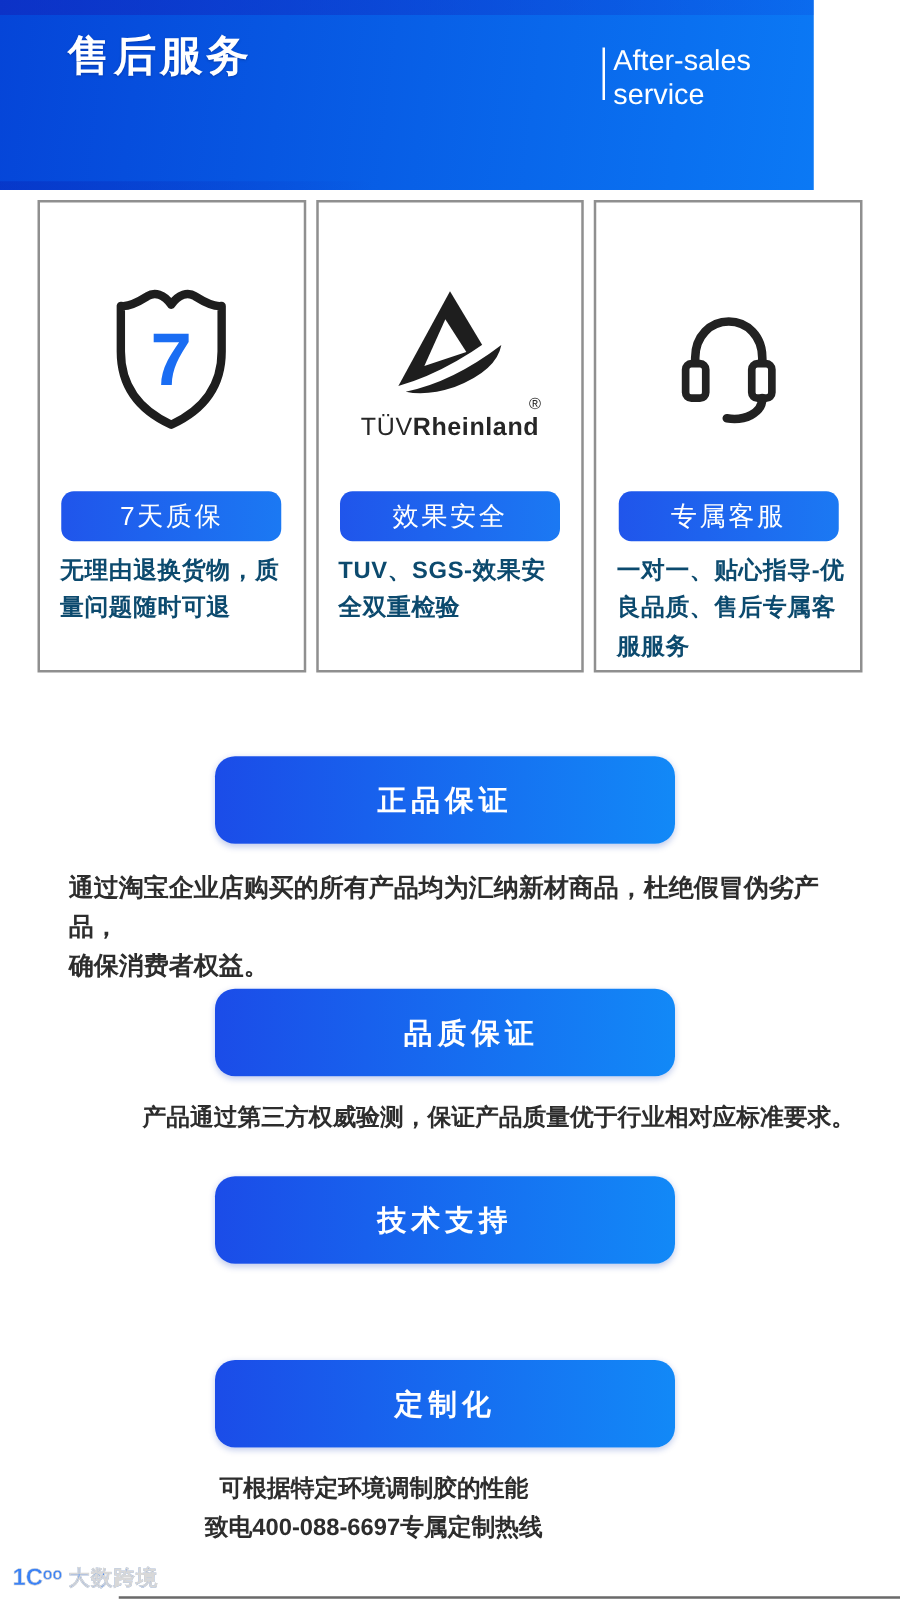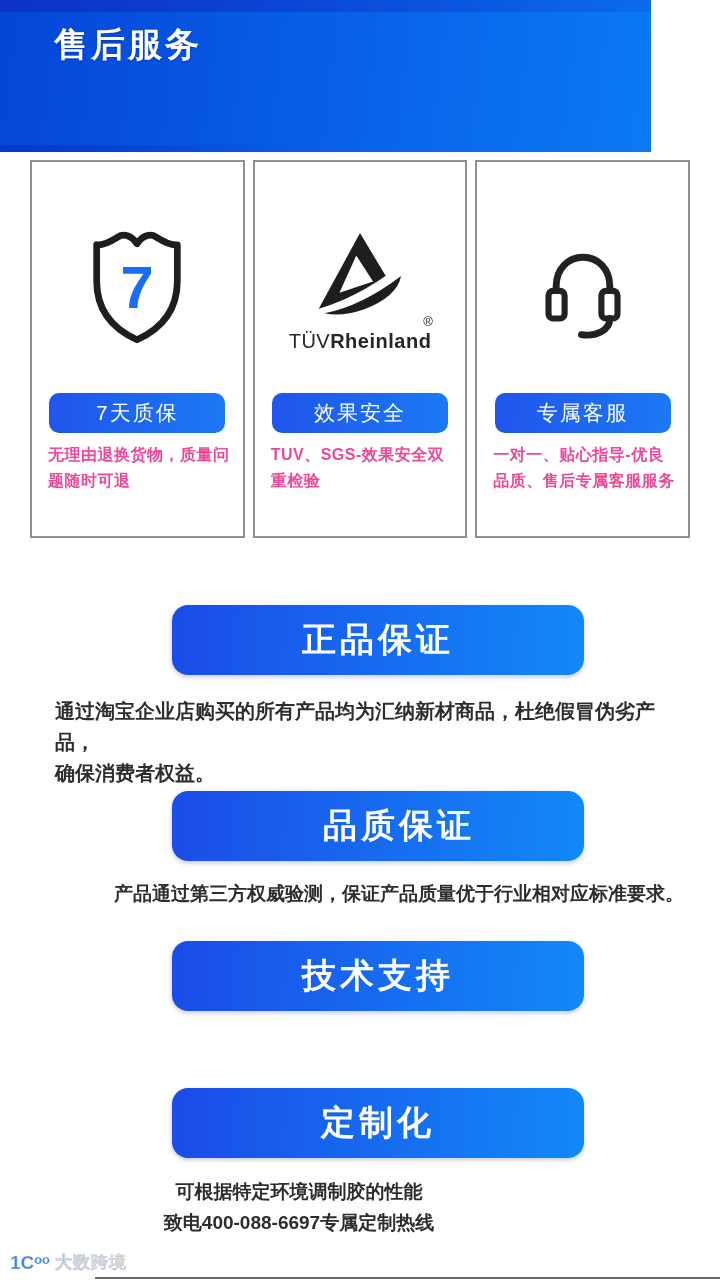--- a/index.html
+++ b/index.html
@@ -49,39 +49,39 @@
   .card .pill{
     position:absolute;top:231px;left:50%;transform:translateX(-50%);
     width:176px;height:40px;border-radius:10px;border:none;
     background:linear-gradient(92deg,#2055eb 0%,#1b79f3 100%);
     color:#fff;font-size:21px;font-weight:500;letter-spacing:2px;
     display:flex;align-items:center;justify-content:center;
     font-family:inherit;cursor:pointer;text-align:center;
   }
   .card-desc{
     position:absolute;top:280px;left:16px;right:12px;
-    font-size:16px;font-weight:600;color:#ec4899;line-height:1.6;
+    font-size:19px;font-weight:600;color:#0c4a6e;line-height:1.6;
     letter-spacing:.5px;text-align:left;
   }
   .tuv-text{
     position:relative;margin-top:2px;
     font-size:20px;color:#262626;letter-spacing:.5px;font-weight:400;
   }
   .tuv-text b{font-weight:bold;text-align:center;}
   .tuv-reg{
     position:absolute;top:-16px;right:-2px;
     font-size:13px;color:#262626;font-weight:400;
   }
 
   
   .big-btn{
-    position:absolute;left:172px;width:412px;height:70px;
+    position:absolute;left:172px;width:368px;height:70px;
     border-radius:16px;border:none;
     background:linear-gradient(92deg,#1b4ce8 0%,#1289f7 100%);
-    color:#fff;font-size:34px;font-weight:bold;letter-spacing:4px;
+    color:#fff;font-size:23px;font-weight:bold;letter-spacing:4px;
     display:flex;align-items:center;justify-content:center;
     font-family:inherit;cursor:pointer;
     box-shadow:0 2px 5px rgba(10,50,180,.25);
   }
   .sec-para{
     position:absolute;color:#2d2d2d;font-weight:bold;
   }
   .para-authentic{top:696px;left:55px;width:618px;font-size:20px;line-height:1.55;text-align:left;}
   .para-quality{top:881px;left:0;width:720px;font-size:19px;text-align:center;padding-left:39px;}
   .para-tech{top:1031px;left:0;width:720px;font-size:19px;text-align:center;}
@@ -100,20 +100,24 @@
     background:#6a6a6a;
   }
 </style>
 </head>
 <body>
 
 <div class="page">
 
   <div class="banner">
     <div class="banner-title">售后服务</div>
+    <div class="banner-sub">
+      <div class="banner-divider"></div>
+      <div class="banner-sub-text">After-sales service</div>
+    </div>
   </div>
 
   <div class="cards">
 
     <div class="card">
       <div class="icon-box" style="top:64px;">
         <span>
           <svg width="96" height="122" viewBox="0 0 100 124">
             <path d="M50 17 C44 8 36 6 30 10 C22 15 14 19 8 18 L8 56 C8 88 26 106 50 117 C74 106 92 88 92 56 L92 18 C86 19 78 15 70 10 C64 6 56 8 50 17 Z" fill="none" stroke="#1e1e1e" stroke-width="7" stroke-linejoin="round"></path>
             <text x="50" y="84" text-anchor="middle" font-family="Liberation Sans, DejaVu Sans, sans-serif" font-size="62" font-weight="900" fill="#1a6df3">7</text>

